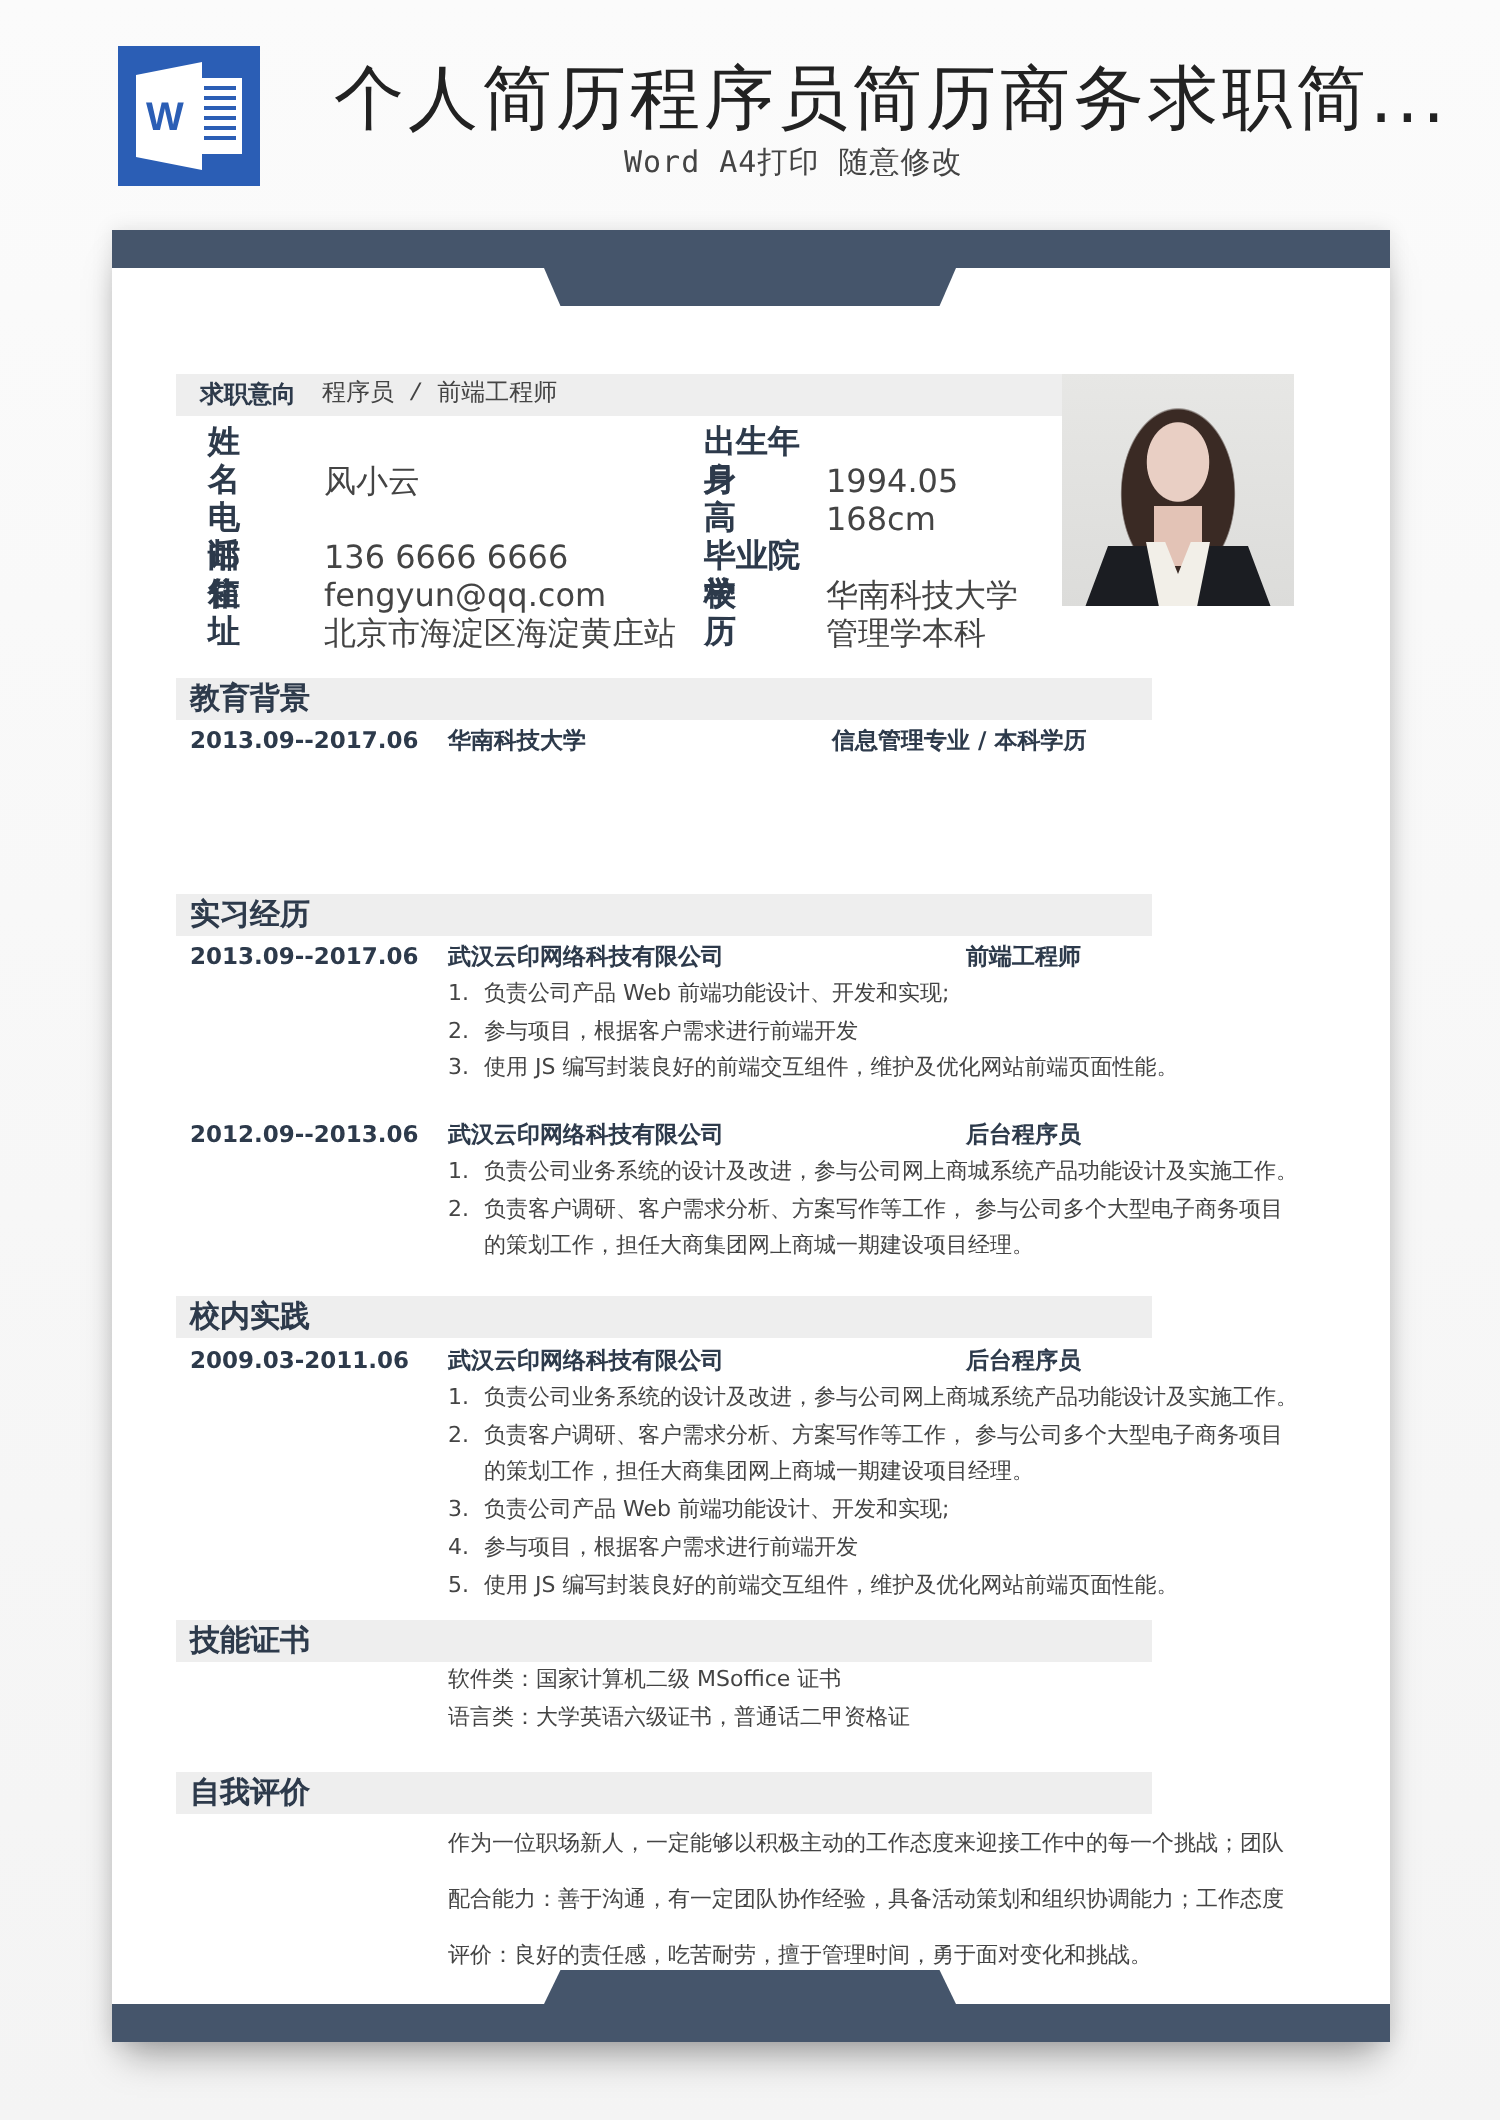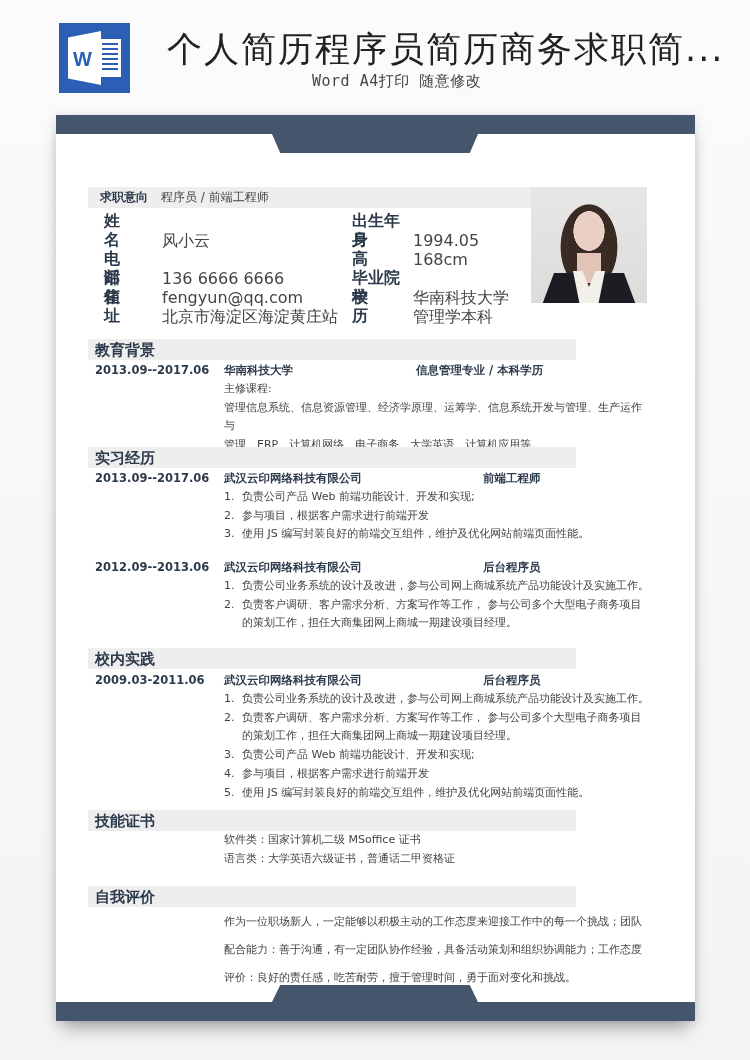--- a/index.html
+++ b/index.html
@@ -62,21 +62,21 @@
       position: absolute; left: 216px; bottom: 19px; width: 206px; height: 17px;
       background: #45556b; clip-path: polygon(4% 0, 96% 0, 100% 100%, 0 100%);
     }
 
     
     .intent {
       position: absolute; left: 32px; top: 72px; width: 443px; height: 21px;
       background: #eeeeee; font-size: 12px; line-height: 21px; color: #333;
     }
     .intent .lbl { position: absolute; left: 12px; font-weight: bold; color: #2d3a4b; }
-    .intent .val { position: absolute; left: 73px; color: #444; }
+    .intent .val { position: absolute; left: 73px; color: #444; font-family: Liberation Mono, monospace; }
     .photo {
       position: absolute; left: 475px; top: 72px; width: 116px; height: 116px;
       background: radial-gradient(ellipse 22px 28px at 58px 44px, #e9cfc4 0 70%, transparent 72%),
                   radial-gradient(ellipse 40px 60px at 58px 60px, #3a2a24 0 70%, transparent 72%),
                   linear-gradient(#e7e7e5, #dcdcda);
       overflow: hidden;
     }
     .photo .neck { position: absolute; left: 46px; top: 66px; width: 24px; height: 30px; background: #e3c3b6; }
     .photo .jacket { position: absolute; left: 8px; top: 86px; width: 100px; height: 40px;
       background: #1b1d22; clip-path: polygon(15% 0, 40% 0, 50% 40%, 60% 0, 85% 0, 100% 100%, 0 100%); }
@@ -179,25 +179,20 @@
       <span class="k k-right spread">学历</span>
       <span class="v v-right">管理学本科</span>
     </div>
 
     <div class="section-bar" style="top:224px">
       <span>教育背景</span>
     </div>
     <div class="entry-head date" style="top:246px">2013.09--2017.06</div>
     <div class="entry-head org" style="top:246px">华南科技大学</div>
     <div class="entry-head role" style="top:246px">信息管理专业 / 本科学历</div>
-    <div class="txt" style="top:265px">
-      <div>主修课程:</div>
-      <div>管理信息系统、信息资源管理、经济学原理、运筹学、信息系统开发与管理、生产运作与</div>
-      <div>管理、ERP、计算机网络、电子商务、大学英语、计算机应用等。</div>
-    </div>
 
     <div class="section-bar" style="top:332px">
       <span>实习经历</span>
     </div>
     <div class="entry-head date" style="top:354px">2013.09--2017.06</div>
     <div class="entry-head org" style="top:354px">武汉云印网络科技有限公司</div>
     <div class="entry-head role2" style="top:354px">前端工程师</div>
     <div class="txt" style="top:373px">
       <div class="ol-item"><span class="n">1.</span><span>负责公司产品 Web 前端功能设计、开发和实现;</span></div>
       <div class="ol-item"><span class="n">2.</span><span>参与项目，根据客户需求进行前端开发</span></div>

